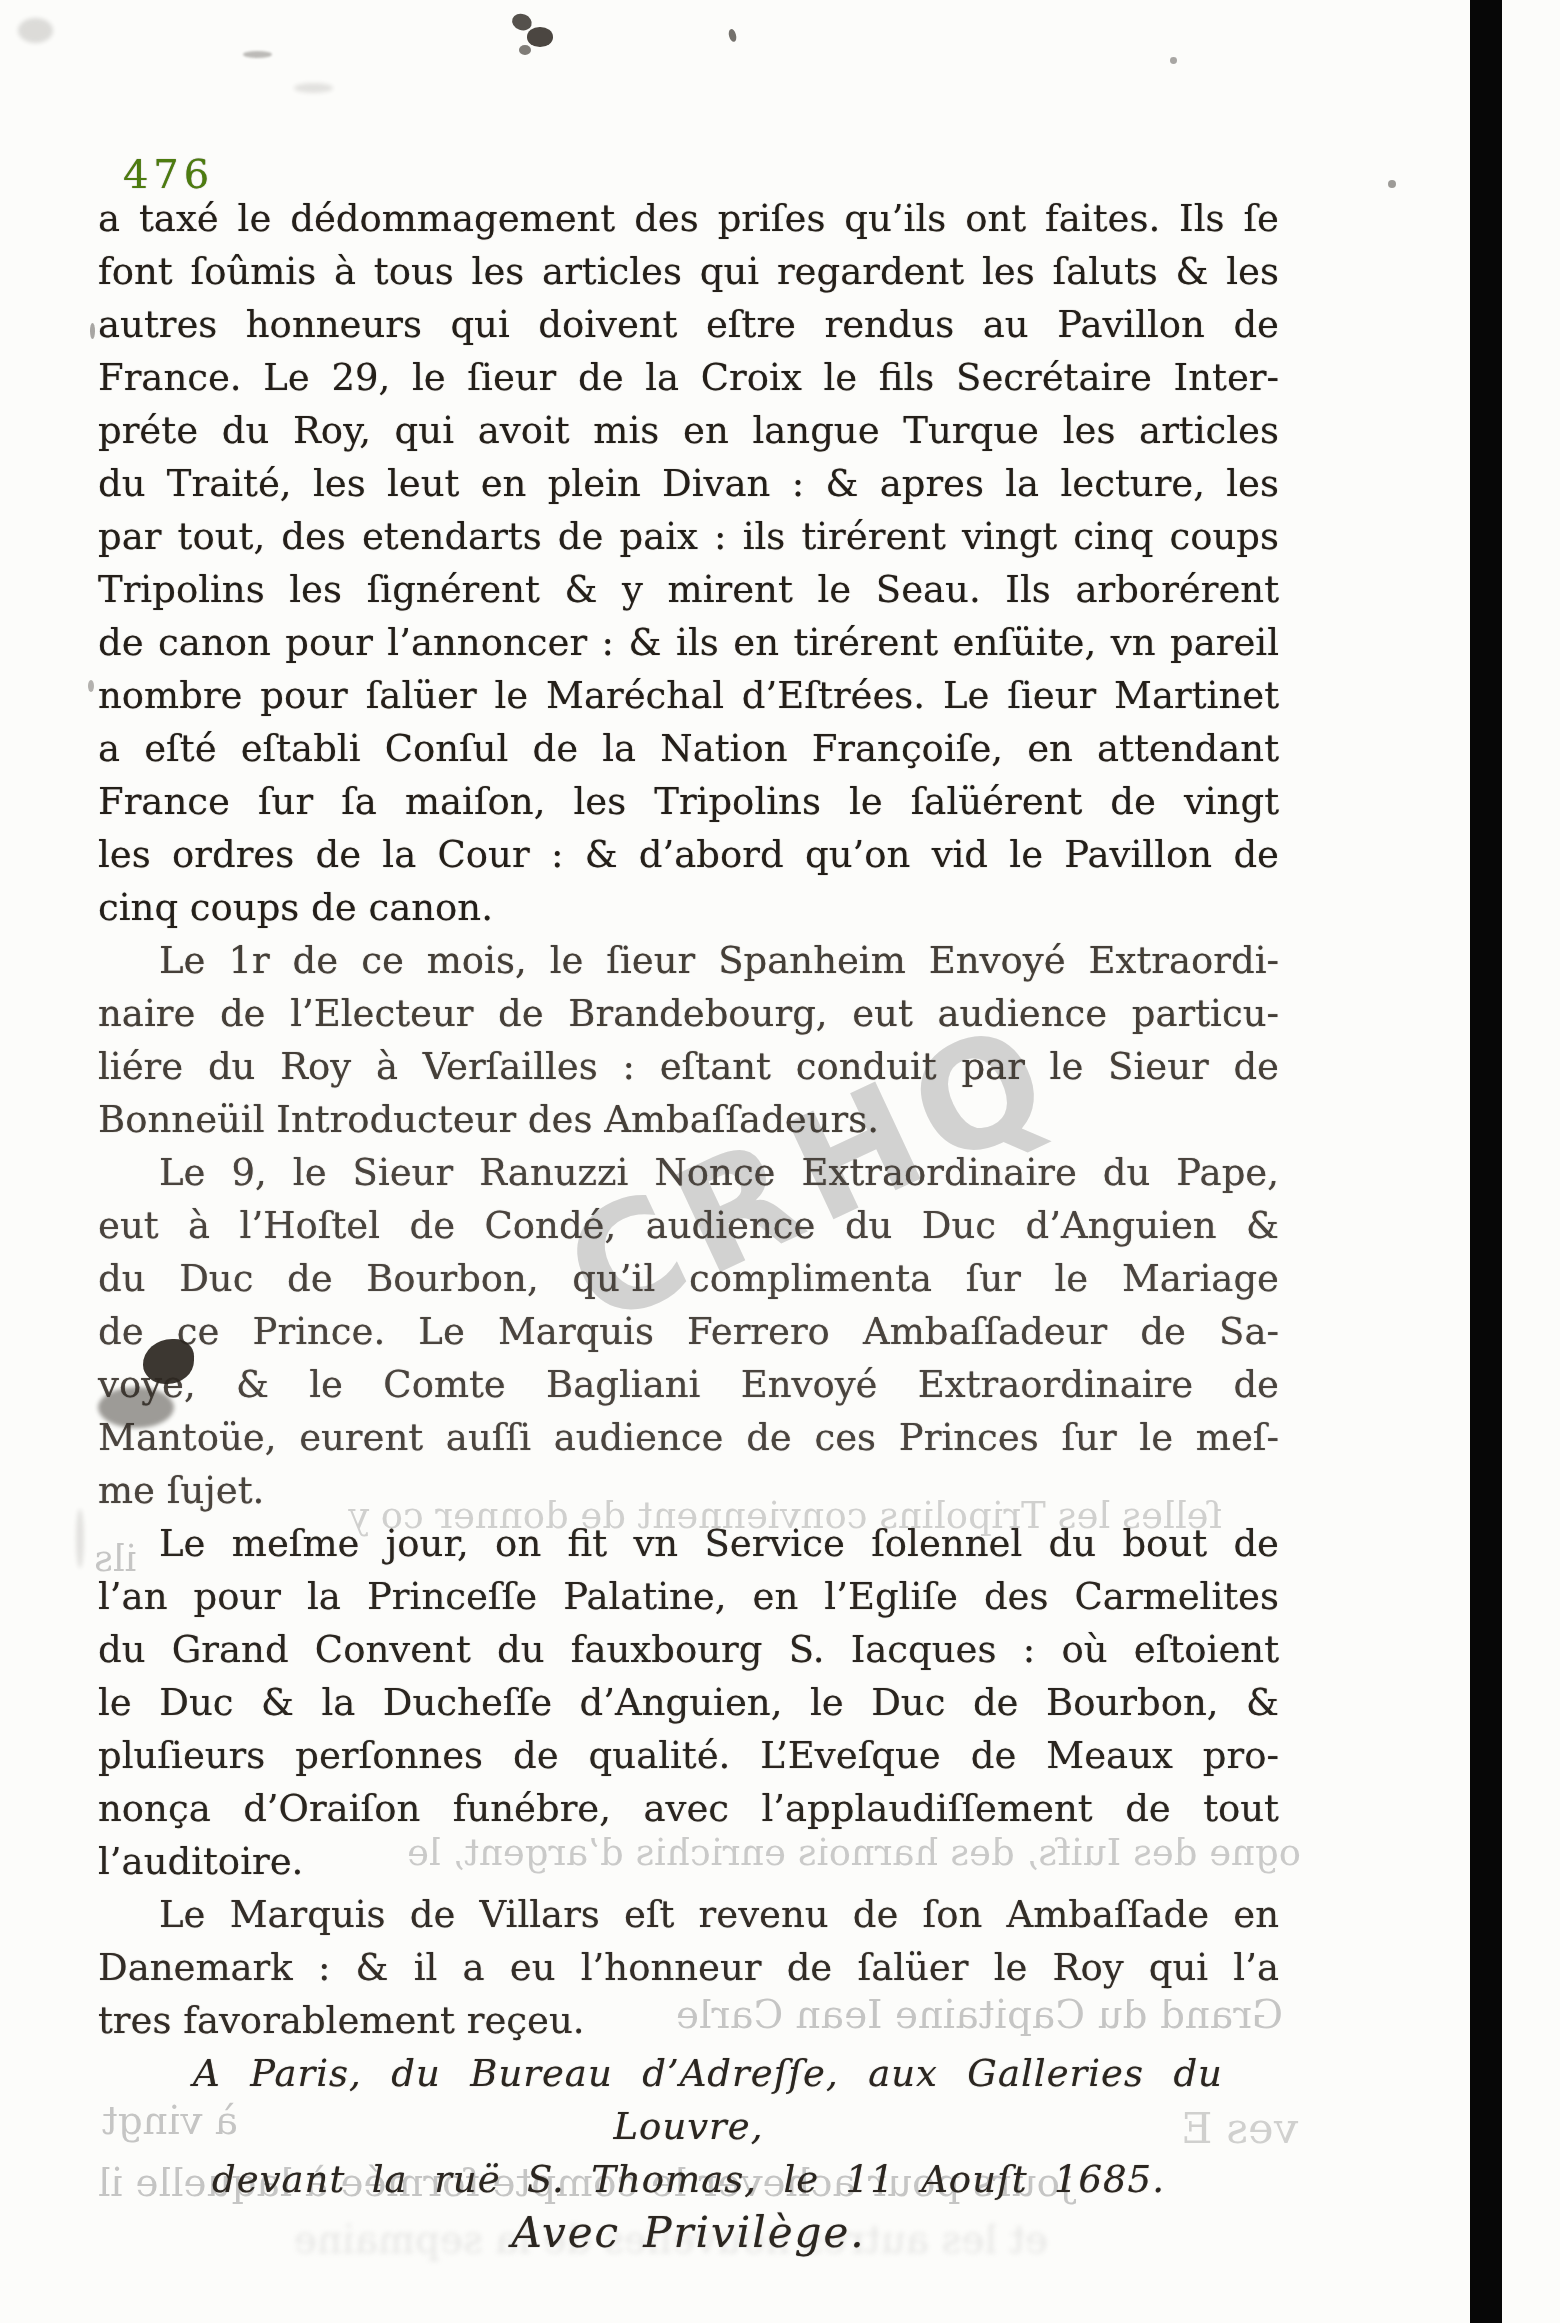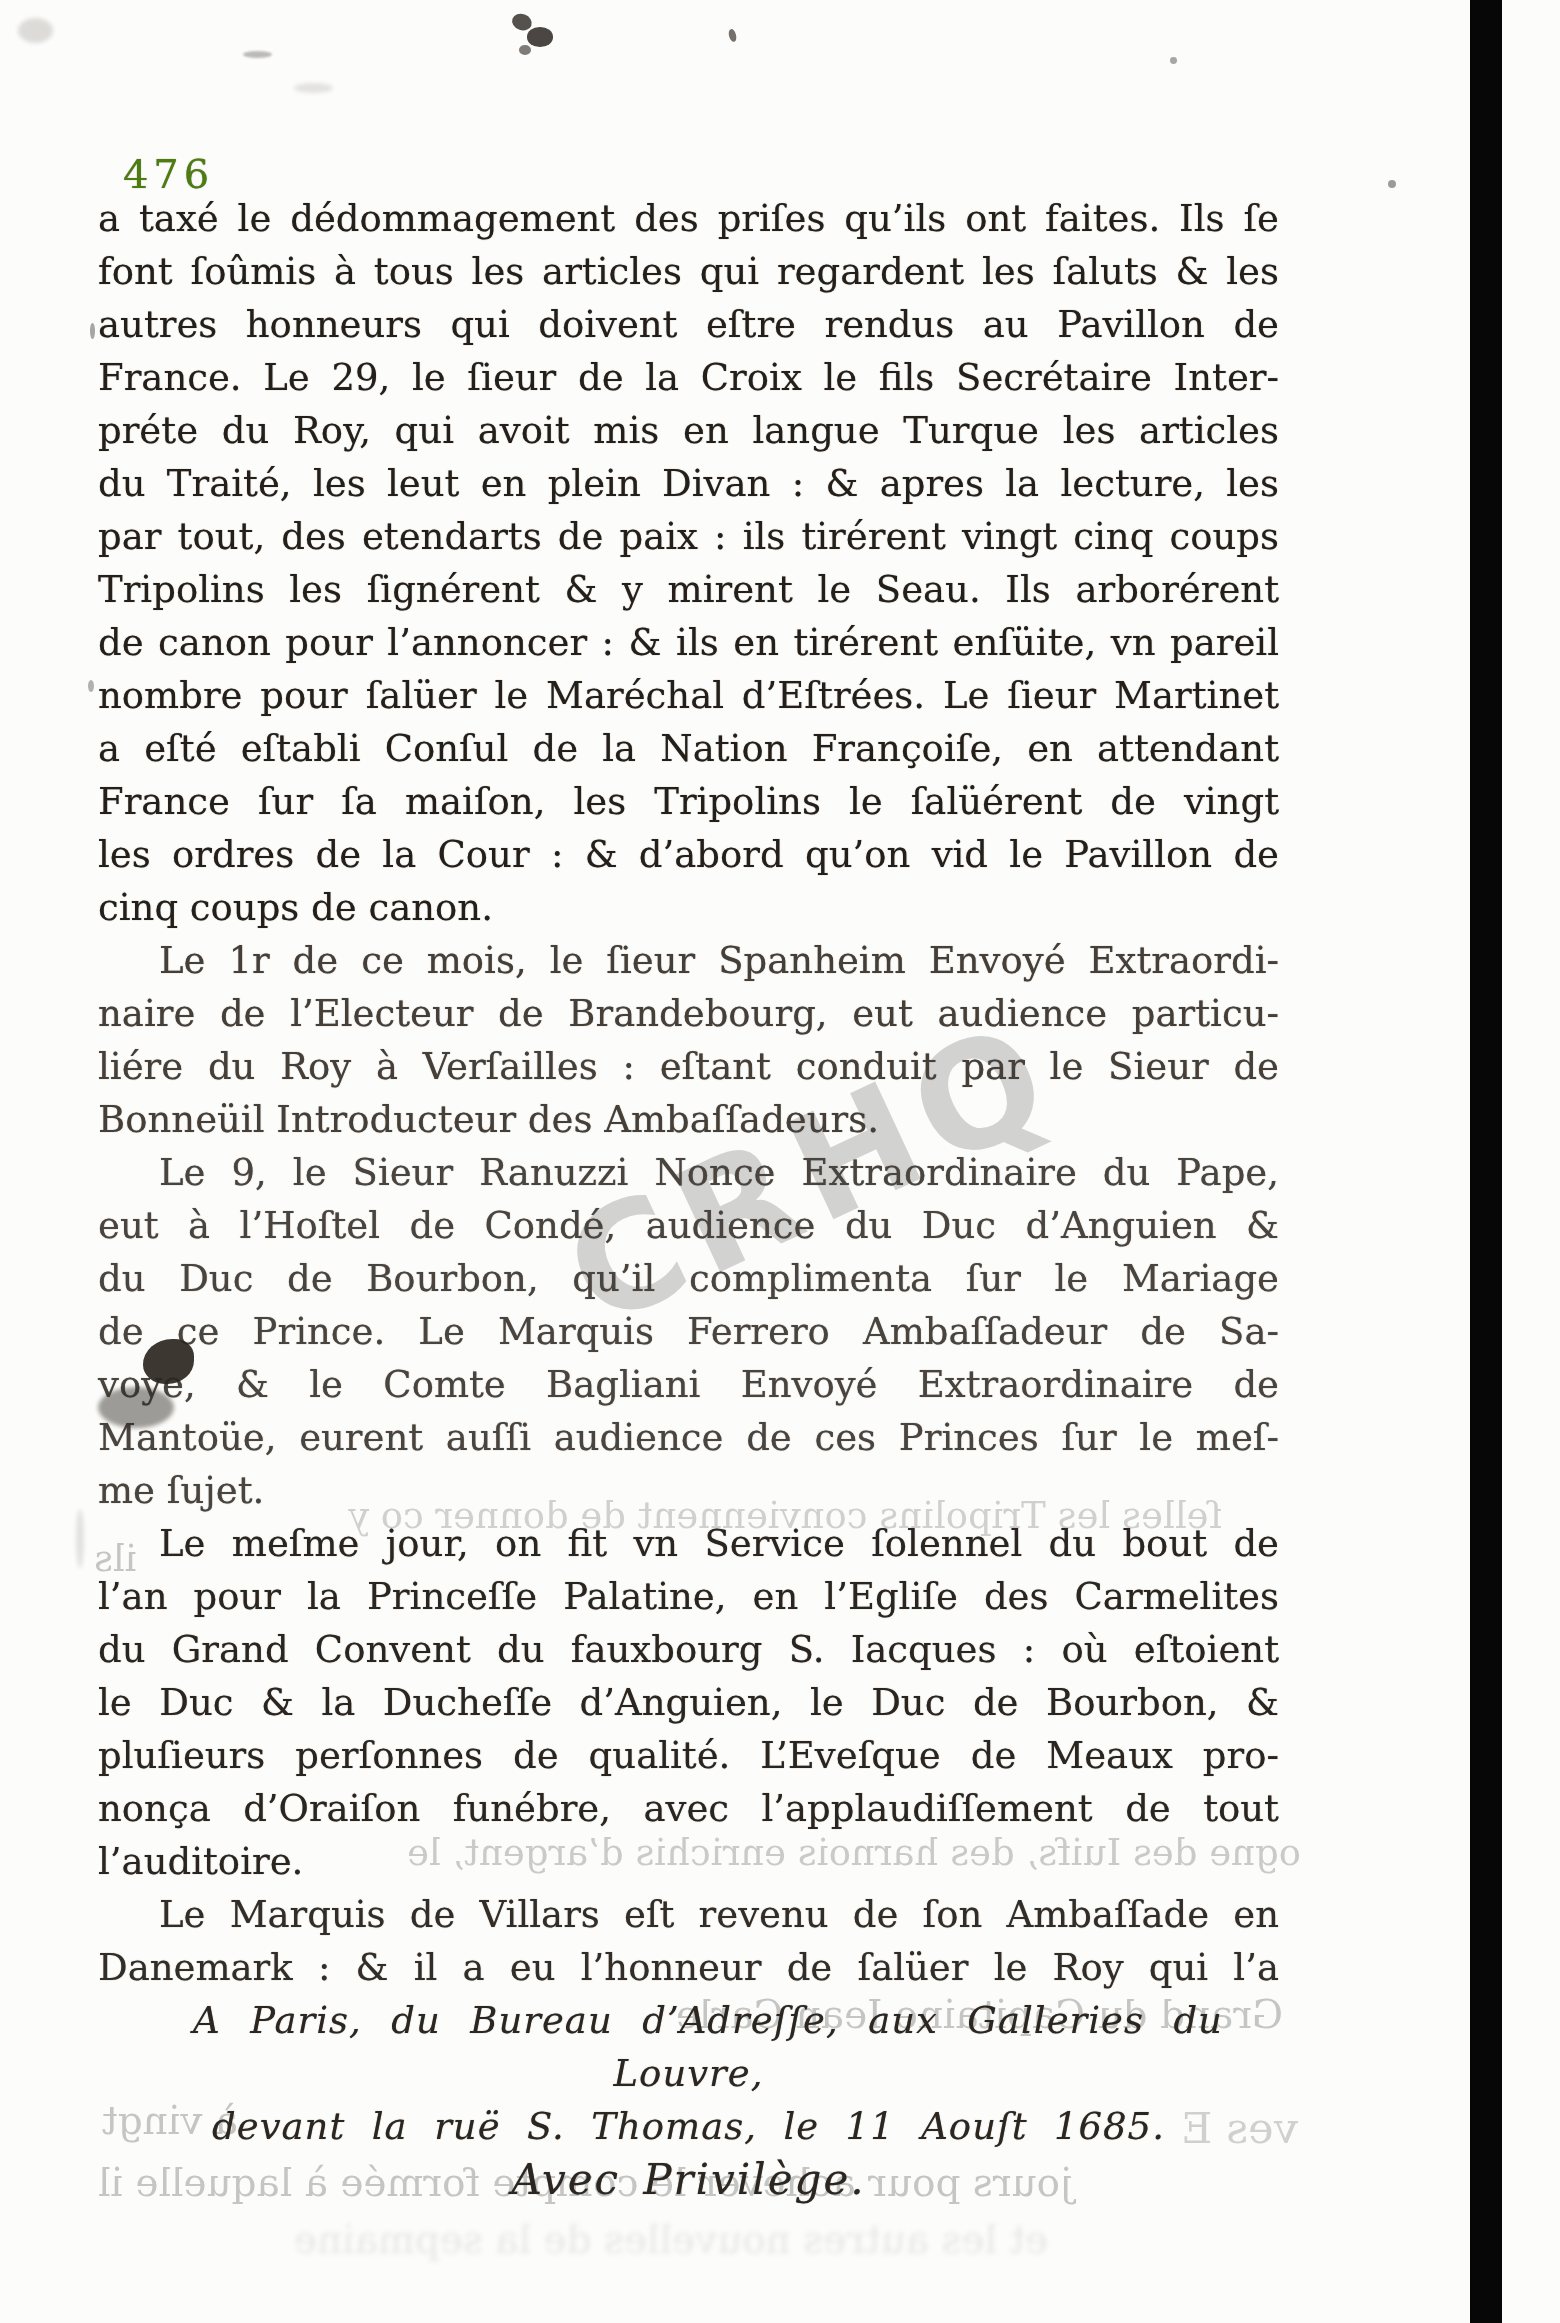--- a/index.html
+++ b/index.html
@@ -102,20 +102,21 @@
         <div class="line">l’an pour la Princeſſe Palatine, en l’Egliſe des Carmelites</div>
         <div class="line">du Grand Convent du fauxbourg S. Iacques : où eſtoient</div>
         <div class="line">le Duc &amp; la Ducheſſe d’Anguien, le Duc de Bourbon, &amp;</div>
         <div class="line">pluſieurs perſonnes de qualité.  L’Eveſque de Meaux pro-</div>
         <div class="line">nonça d’Oraiſon funébre, avec l’applaudiſſement de tout</div>
         <div class="line last">l’auditoire.</div>
       </div>
       <div style="color: rgb(51, 45, 39);">
         <div class="line indent">Le Marquis de Villars eſt revenu de ſon Ambaſſade en</div>
         <div class="line">Danemark : &amp; il a eu l’honneur de ſalüer le Roy qui l’a</div>
+        <div class="line last">tres favorablement reçeu.</div>
       </div>
       <div style="color: rgb(43, 38, 32);">
         <div class="line col col-0">A Paris, du Bureau d’Adreſſe, aux Galleries du Louvre,</div>
         <div class="line col col-1">devant la ruë S. Thomas, le 11 Aouſt 1685.</div>
         <div class="line col col-2">Avec Privilège.</div>
       </div>
     </div>
 
   <div class="gutter"></div>
 

